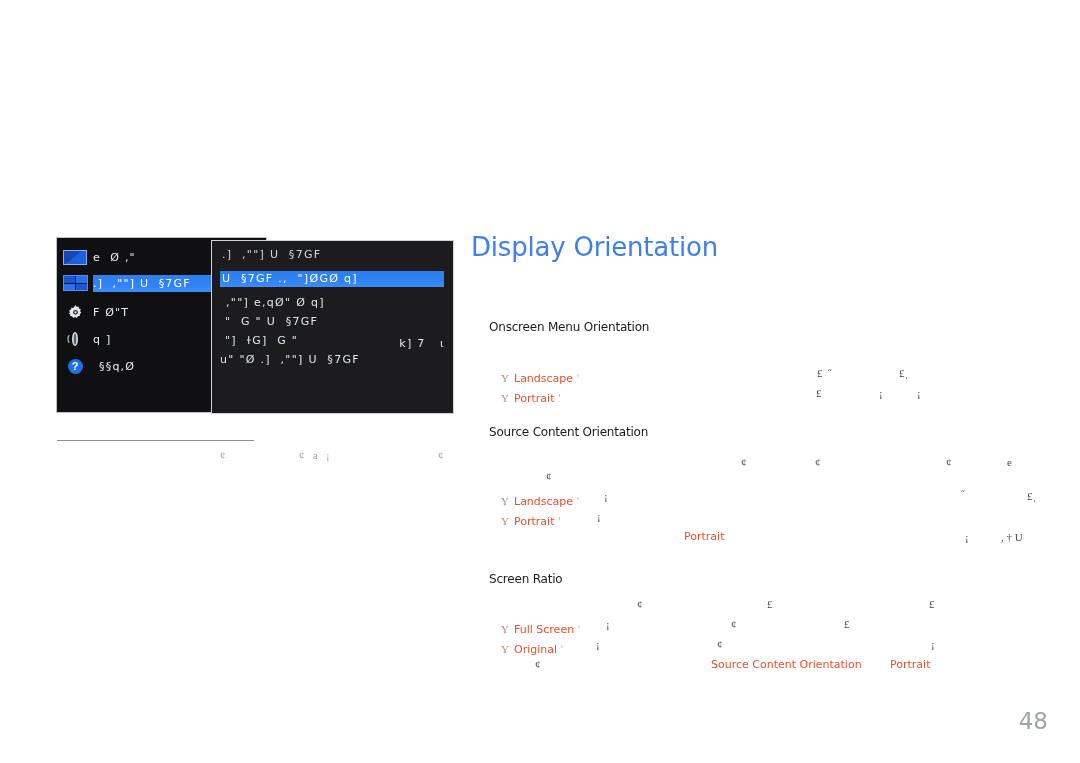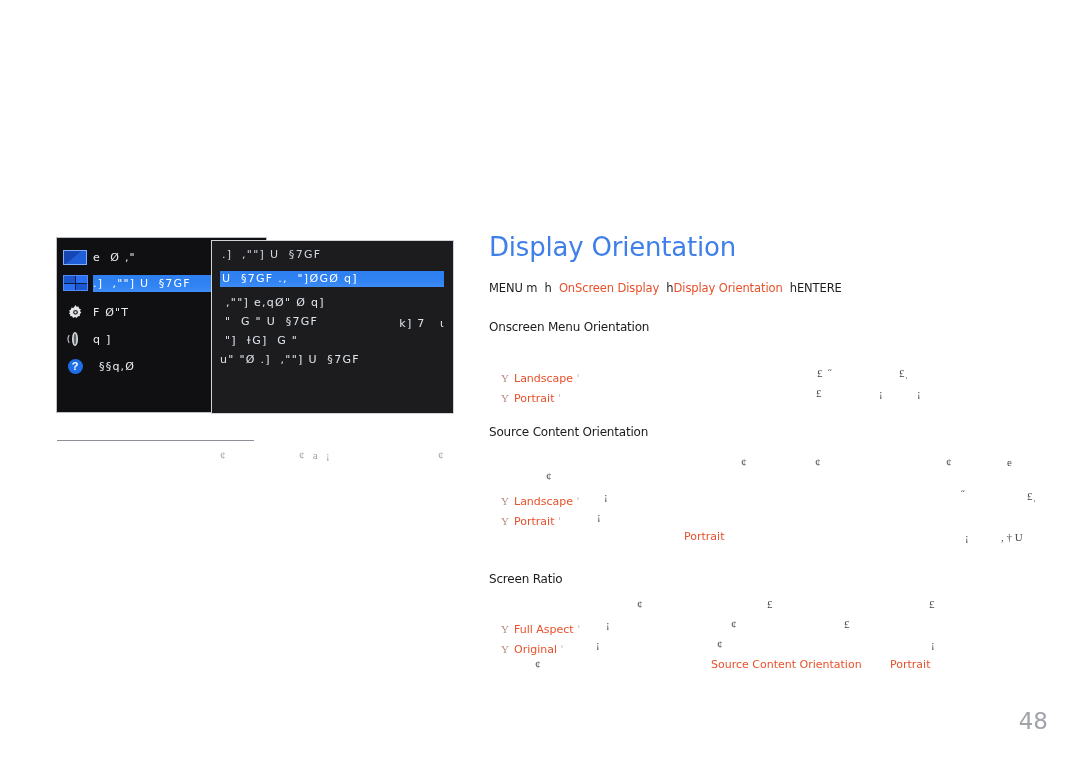--- a/index.html
+++ b/index.html
@@ -174,21 +174,21 @@
     position: absolute;
     color: #9aa3ae;
     font-size: 11px;
     font-family: "Liberation Serif", serif;
     white-space: pre;
   }
 
   
   #article {
     position: absolute;
-    left: 489px;
+    left: 471px;
     top: 232px;
     width: 560px;
   }
   #page-title {
     font-size: 26px;
     color: #3f7fe9;
     font-family: "DejaVu Sans", sans-serif;
     font-weight: 400;
     letter-spacing: -0.2px;
     line-height: 30px;
@@ -316,36 +316,35 @@
 
   <div id="osd-right">
     <div class="osd-r-row osd-r-head" style="top:7px">.]  ,""] U  §7GF</div>
 
     <div class="osd-r-sel" style="top:30px"></div>
     <div class="osd-r-row" style="top:31px; color:#ffffff;">U  §7GF .,  "]ØGØ q]</div>
 
     <div class="osd-r-row" style="top:55px; left:14px;">,""] e,qØ" Ø q]</div>
     <div class="osd-r-row" style="top:74px; left:13px;">"  G " U  §7GF</div>
     <div class="osd-r-row" style="top:93px; left:13px;">"]  ɫG]  G "</div>
-    <div class="osd-r-right" style="top:76px;">k] 7   ɩ</div>
+    <div class="osd-r-right" style="top:96px;">k] 7   ɩ</div>
     <div class="osd-r-row" style="top:112px; left:8px;">u" "Ø .]  ,""] U  §7GF</div>
   </div>
 </div>
 
 <div id="cap-rule"></div>
 <div id="caption-glyphs">
     <span class="stray" style="left: 220px; top: 449px;">¢</span>
     <span class="stray" style="left: 299px; top: 449px;">¢   a   ¡</span>
     <span class="stray" style="left: 438px; top: 449px;">¢</span>
   </div>
 
 <div id="article">
   <h1 id="page-title">Display Orientation</h1>
 
-  <div id="breadcrumb"><span>MENU m  h  </span><span class="hot">OnScreen Display</span><span>  h</span><span class="hot">Display Orientation</span><span>  hENTERE</span></div>
 </div>
 
 <div id="sections-host">
     <div style="position: absolute; left: 489px; top: 0px; width: 560px; height: 0px;">
       <h2 class="sec" style="position: absolute; left: 0px; top: 320px;">Onscreen Menu Orientation</h2>
       <div class="opt" style="position: absolute; left: 12px; top: 368px;"><span class="bullet">Y</span><span>Landscape</span><span class="tick"> '</span></div>
       <div class="opt" style="position: absolute; left: 12px; top: 388px;"><span class="bullet">Y</span><span>Portrait</span><span class="tick"> '</span></div>
       <span class="glyph" style="left: 328px; top: 367px;">£  ˝</span>
       <span class="glyph" style="left: 410px; top: 367px;">£ˌ</span>
       <span class="glyph" style="left: 327px; top: 387px;">£</span>
@@ -364,21 +363,21 @@
       <span class="glyph" style="left: 115px; top: 490px;">¡</span>
       <span class="glyph" style="left: 472px; top: 488px;">˝</span>
       <span class="glyph" style="left: 538px; top: 490px;">£ˌ</span>
       <span class="glyph" style="left: 108px; top: 510px;">¡</span>
       <span class="glyph" style="left: 476px; top: 531px;">¡</span>
       <span class="glyph" style="left: 512px; top: 531px;">, † U</span>
       <span class="inline-hot" style="left: 195px; top: 530px;">Portrait</span>
     </div>
     <div style="position: absolute; left: 489px; top: 0px; width: 560px; height: 0px;">
       <h2 class="sec" style="position: absolute; left: 0px; top: 572px;">Screen Ratio</h2>
-      <div class="opt" style="position: absolute; left: 12px; top: 619px;"><span class="bullet">Y</span><span>Full Aspect</span><span class="tick"> '</span></div>
+      <div class="opt" style="position: absolute; left: 12px; top: 619px;"><span class="bullet">Y</span><span>Full Screen</span><span class="tick"> '</span></div>
       <div class="opt" style="position: absolute; left: 12px; top: 639px;"><span class="bullet">Y</span><span>Original</span><span class="tick"> '</span></div>
       <span class="glyph" style="left: 148px; top: 598px;">¢</span>
       <span class="glyph" style="left: 278px; top: 598px;">£</span>
       <span class="glyph" style="left: 440px; top: 598px;">£</span>
       <span class="glyph" style="left: 117px; top: 618px;">¡</span>
       <span class="glyph" style="left: 242px; top: 618px;">¢</span>
       <span class="glyph" style="left: 355px; top: 618px;">£</span>
       <span class="glyph" style="left: 107px; top: 638px;">¡</span>
       <span class="glyph" style="left: 228px; top: 638px;">¢</span>
       <span class="glyph" style="left: 442px; top: 638px;">¡</span>

